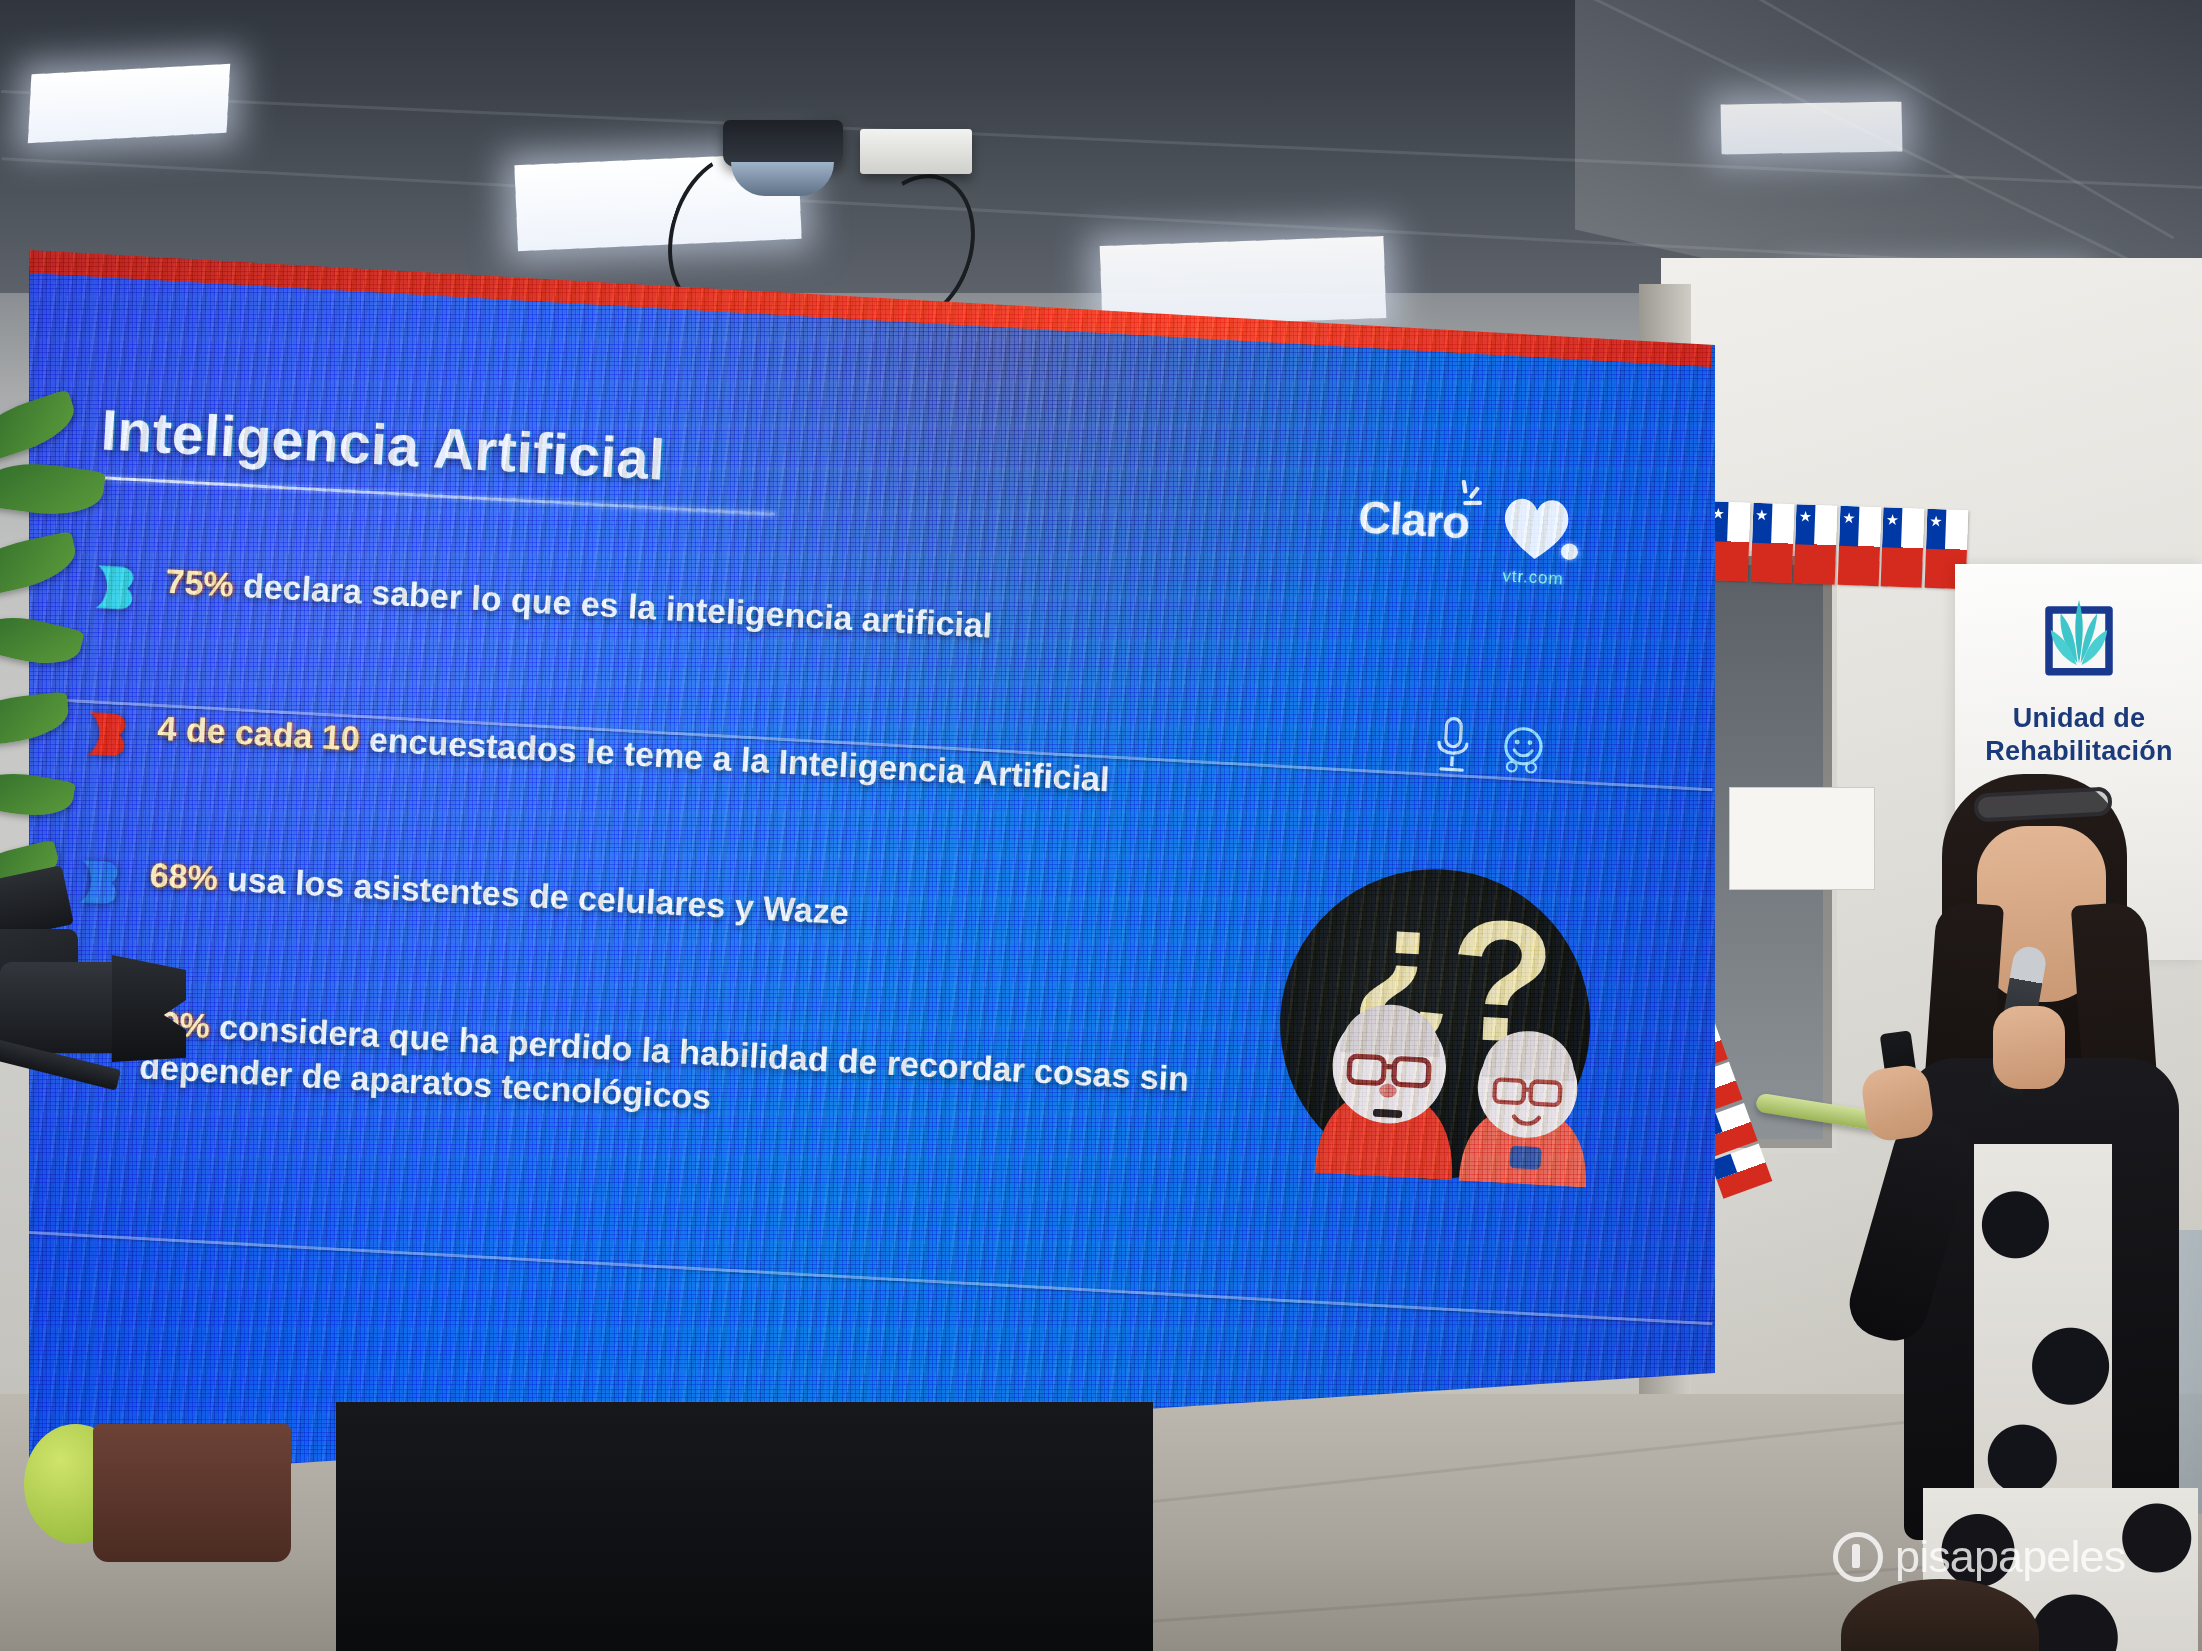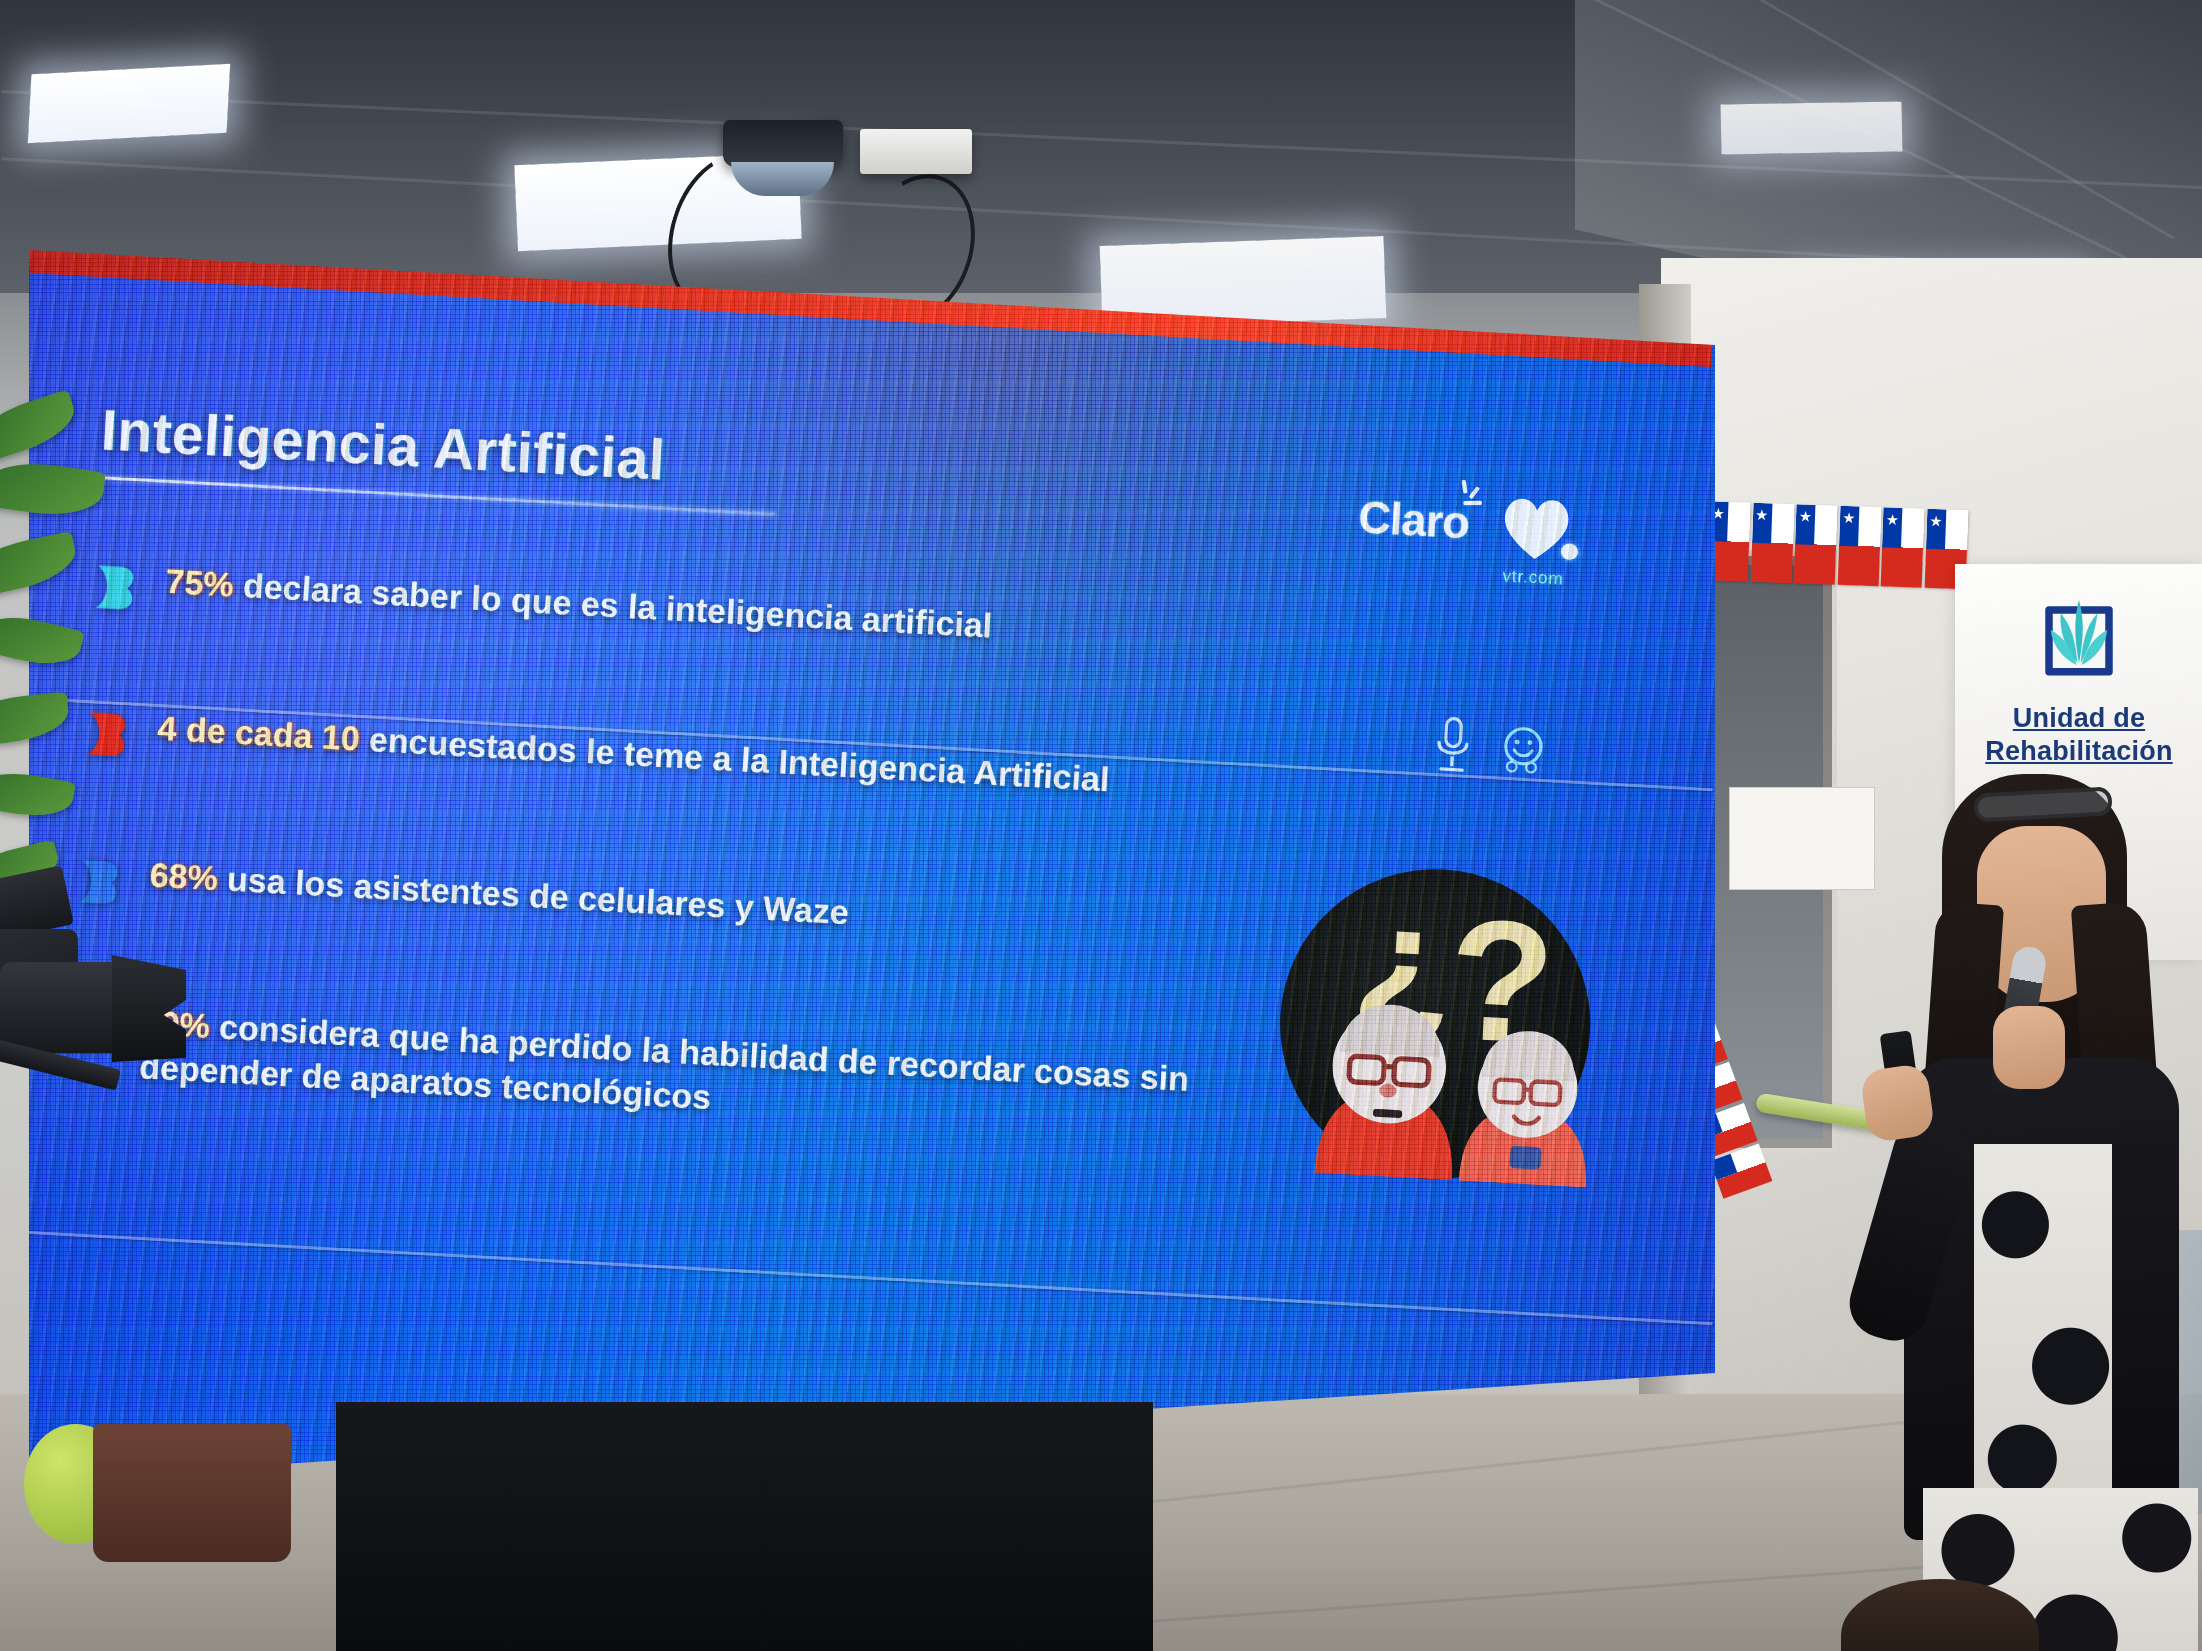--- a/index.html
+++ b/index.html
@@ -70,21 +70,21 @@
     transform:rotate(-20deg); display:flex; flex-direction:column; gap:3.4px; }
   .flag-s { width:52px; height:40px; background:linear-gradient(180deg,#fff 0 50%,#d52b1e 50%);
     position:relative; }
   .flag-s::before { content:""; position:absolute; left:0; top:0; width:22.4px; height:20px; background:#0039a6; }
 
   
   .sign { position:absolute; left:1955px; top:564px; width:248px; height:396px;
     background:linear-gradient(175deg,#fdfdfc,#f0efec 60%,#e6e4e0);
     box-shadow:-3.4px 0 12px rgba(0,0,0,.10); text-align:center; padding-top:20.6px; }
   .sign-logo { width:100px; height:100px; margin:0 auto 17px; position:relative; }
-  .sign-title { color:#1a3a7a; font-weight:bold; font-size:27px; line-height:1.25; letter-spacing:0.2px;text-decoration:underline; }
+  .sign-title { color:#1a3a7a; font-weight:bold; font-size:27px; line-height:1.25; letter-spacing:0.2px; }
 
   
   .handrail { position:absolute; left:1755px; top:1110px; width:224px; height:19px;
     background:linear-gradient(180deg,#cfe09a,#9cb457); border-radius:9.5px; transform:rotate(9deg);
     box-shadow:0 3.4px 6.9px rgba(0,0,0,.25); }
   .handrail2 { position:absolute; left:1970px; top:1118px; width:129px; height:17px;
     background:linear-gradient(180deg,#cfe09a,#9cb457); border-radius:8.6px; transform:rotate(-6deg); }
 
   
   .floor { position:absolute; left:0; top:1394px; width:2203px; height:258px;
@@ -486,15 +486,19 @@
     <div class="pres-skirt"></div>
     <div class="pres-arm-l"></div>
     <div class="clicker"></div>
     <div class="pres-hand-l"></div>
     <div class="mic"></div>
     <div class="pres-hand-r"></div>
   </div>
 
   <div class="audience"></div>
 
+  <div class="watermark">
+    <span class="wm-mark"></span>
+    <span class="wm-text">pisapapeles</span>
+  </div>
 
 </div>
 
 
 </body></html>

